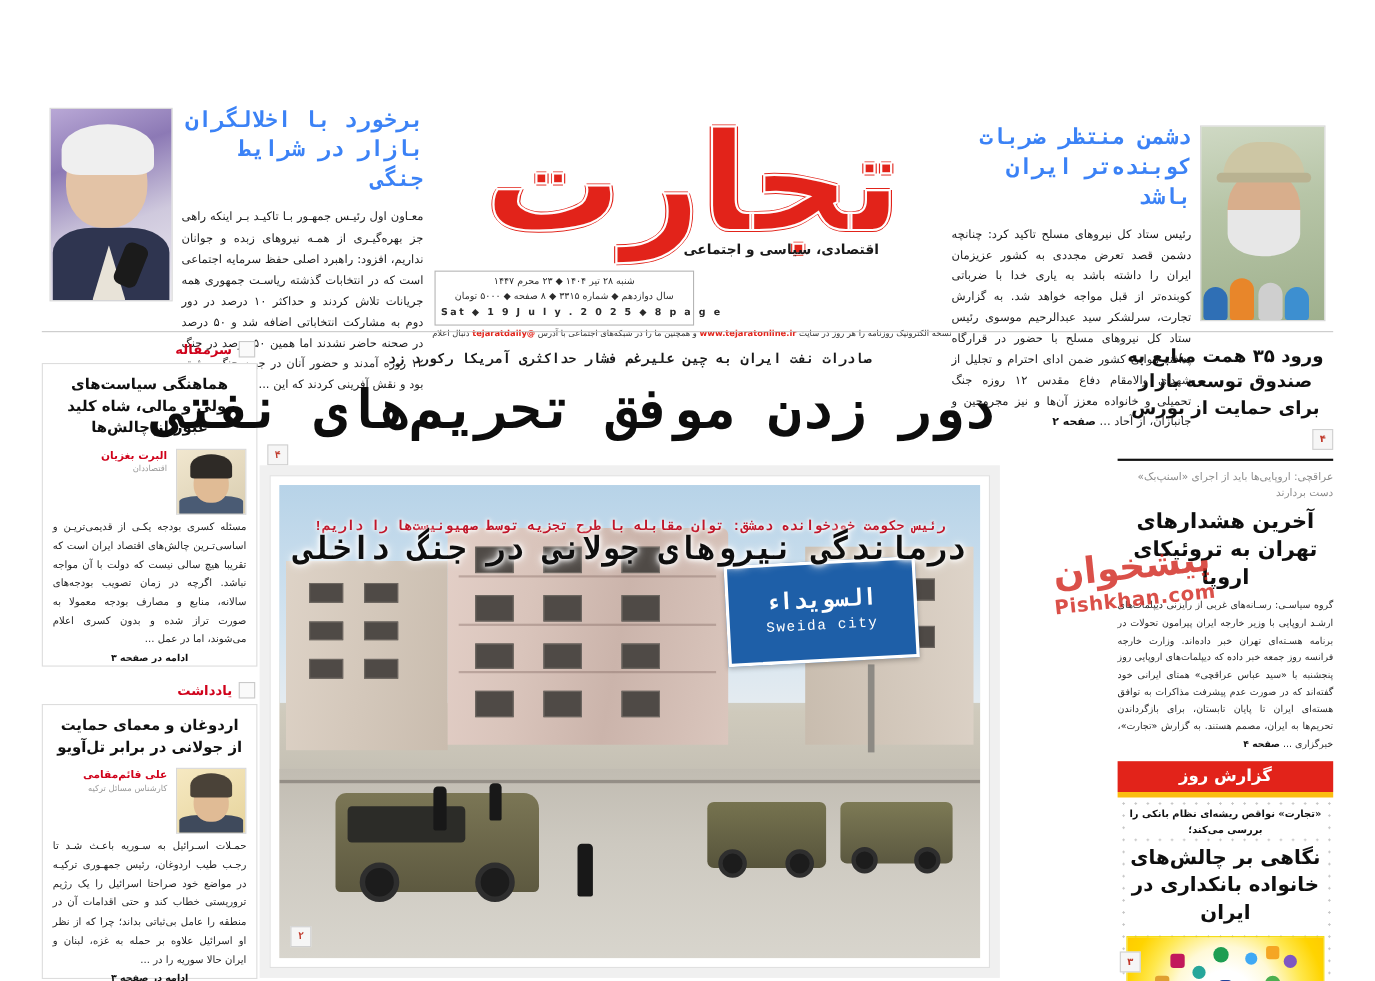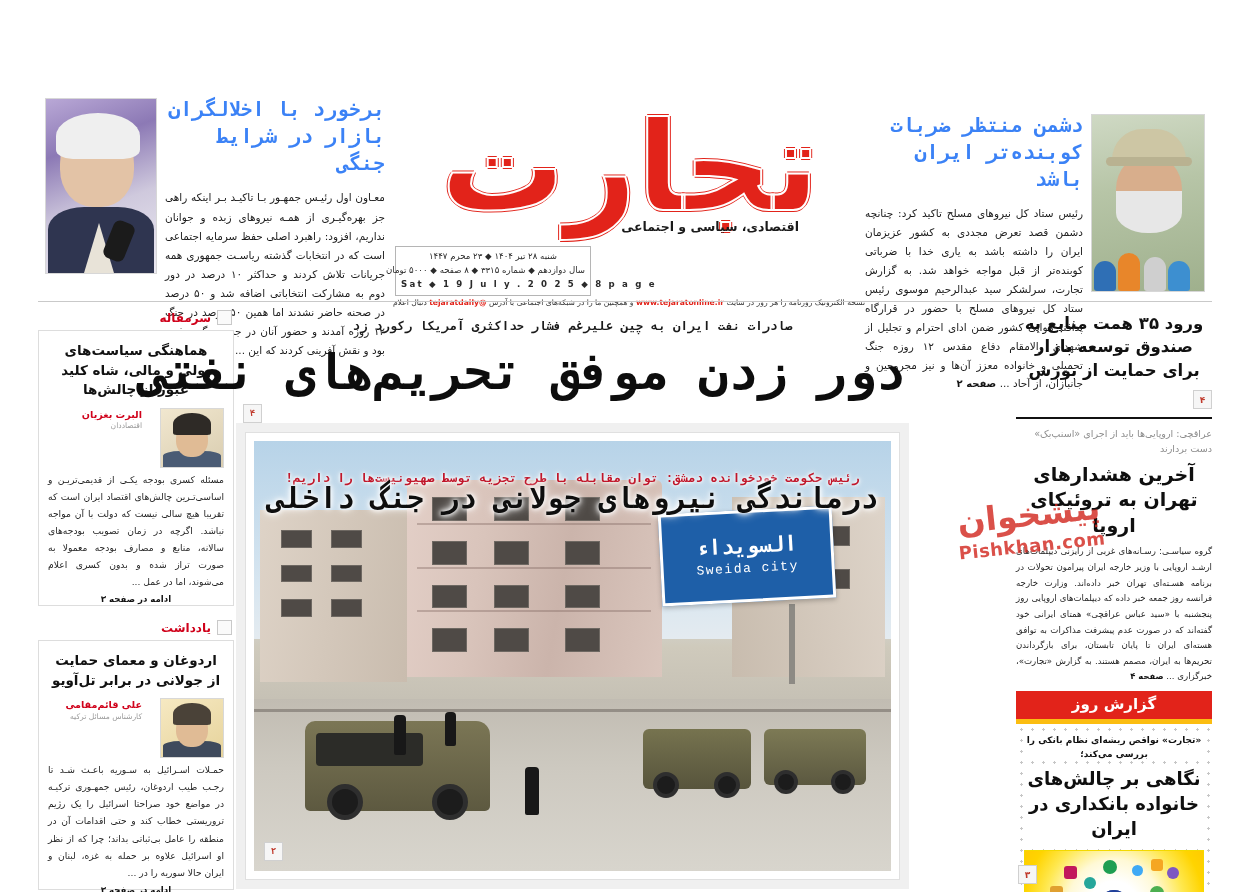--- a/index.html
+++ b/index.html
@@ -152,21 +152,21 @@
     position: absolute;
     right: 66px; bottom: 8px;
     font-size: 12.5px;
     font-weight: bold;
     color: #1a1a1a;
     direction: rtl;
   }
   .mast-info {
     position: absolute;
     left: 0; top: 154px;
-    width: 196px;
+    width: 236px;
     border: 1px solid #b5b5b5;
     box-sizing: border-box;
     padding: 3px 5px;
     direction: rtl;
   }
   .mast-info div {
     font-size: 8.6px;
     line-height: 1.62;
     color: #2a2a2a;
     text-align: center;
@@ -489,21 +489,21 @@
     font-weight: bold;
     color: #111;
     direction: rtl;
     line-height: 1.45;
     text-align: center;
     margin-bottom: 8px;
   }
   .author-row {
     display: flex;
     flex-direction: row;
-    gap: 18px;
+    gap: 8px;
     align-items: flex-start;
     margin-bottom: 3px;
   }
   .author-thumb {
     width: 62px; height: 58px;
     flex: 0 0 62px;
     border: 1px solid #d8d8d8;
     background: linear-gradient(150deg,#f1e7cf,#d9cdb0);
     position: relative;
     overflow: hidden;

